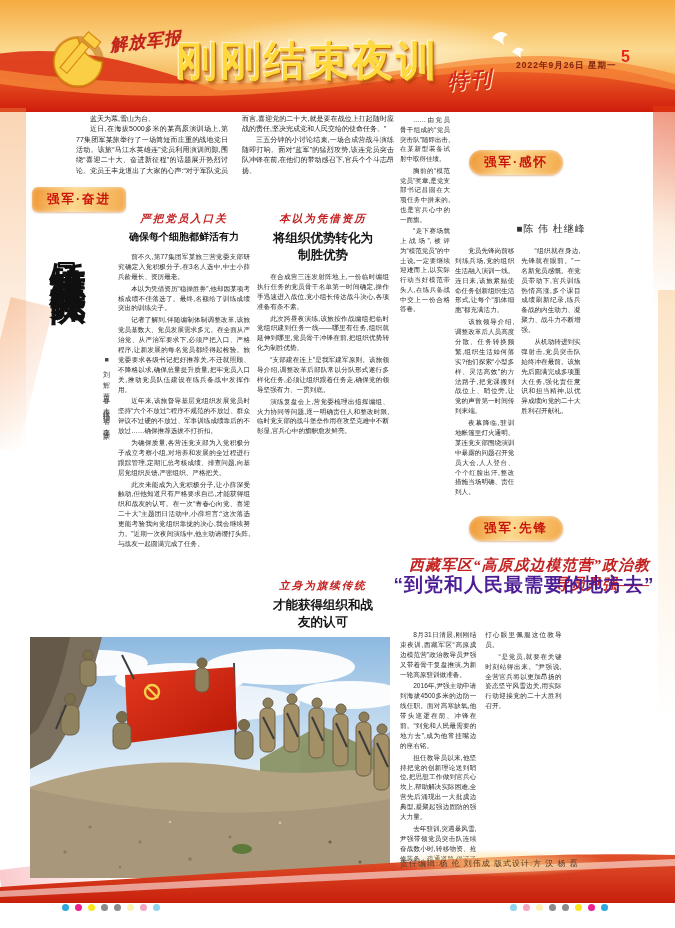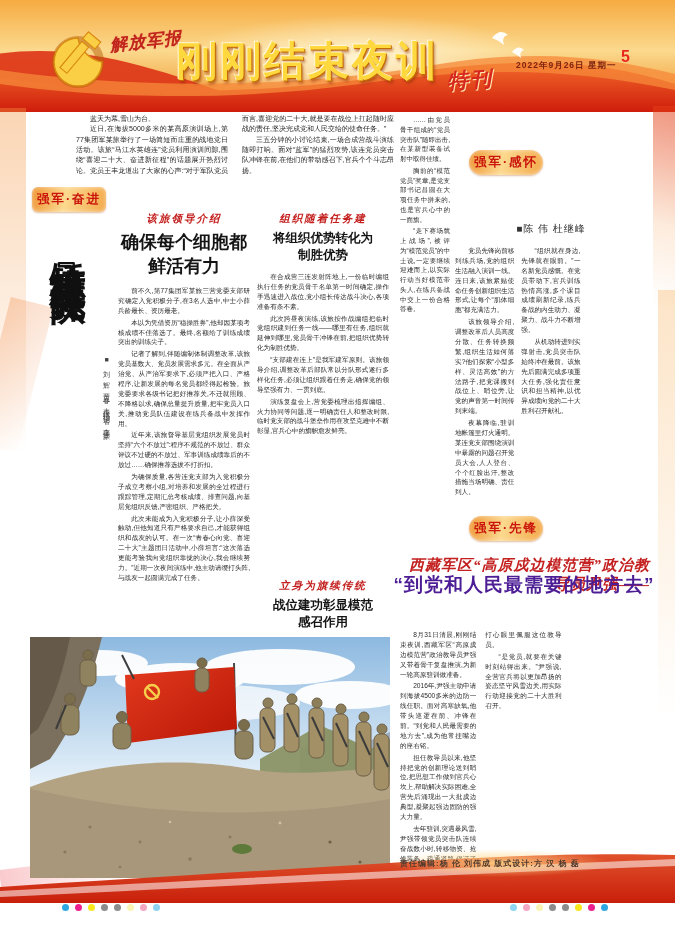--- a/index.html
+++ b/index.html
@@ -30,41 +30,41 @@
     background:linear-gradient(195deg,rgba(226,60,20,.55),rgba(243,150,66,.18) 60%,rgba(243,150,66,0));}
   #edge-r2{right:0;top:290px;width:17px;height:430px;
     background:linear-gradient(180deg,rgba(246,166,70,.30),rgba(246,166,70,0));}
   #edge-b1{left:0;top:862px;width:130px;height:24px;transform:rotate(-7deg);
     background:linear-gradient(90deg,rgba(238,80,90,.30),rgba(238,80,90,0));}
   
   .lede{position:absolute;left:76px;top:114px;width:318px;height:82px;
     column-count:2;column-gap:14px;column-fill:auto;overflow:hidden;
     font-size:7px;line-height:1.48;text-align:justify;color:#1d1d1d;}
   .lede p,.body p{margin:0;text-indent:2em;}
-  .badge{position:absolute;width:74px;height:25px;border-radius:13px;text-align:center;
+  .badge{position:absolute;width:94px;height:25px;border-radius:13px;text-align:center;
     line-height:25px;font-size:12.5px;font-weight:900;color:#c9150c;letter-spacing:2px;
     background:linear-gradient(100deg,#ef9532,#fcd98f 45%,#f3a94a);
     box-shadow:0 1px 2px rgba(160,70,0,.35), inset 0 0 4px rgba(255,255,255,.6);}
   #badge-fenjin{left:32px;top:187px;border-radius:6px;}
   #badge-ganhuai{left:469px;top:150px;}
   #badge-xianfeng{left:469px;top:516px;}
   .v-head{position:absolute;left:40px;top:234px;height:420px;writing-mode:vertical-rl;
     text-orientation:upright;font-size:36px;font-weight:900;color:#101010;letter-spacing:3px;
     line-height:1.55;}
   .v-byline{position:absolute;left:101px;top:356px;height:180px;writing-mode:vertical-rl;
     text-orientation:upright;font-size:7px;color:#444;letter-spacing:2px;}
   .kicker{font-family:"Liberation Serif",serif;font-style:italic;font-weight:bold;
     color:#c3201f;text-align:center;}
   .head2{font-weight:900;color:#141414;text-align:center;}
   .byline{text-align:center;font-size:10px;color:#333;letter-spacing:1px;}
   .body{font-size:6.6px;line-height:1.5;text-align:justify;color:#2a2a2a;overflow:hidden;}
   .body p{margin:0 0 2px 0;}
   #colA{position:absolute;left:118px;top:212px;width:132px;}
   #colA .kicker{font-size:10.5px;letter-spacing:2px;}
-  #colA .head2{font-size:18px;margin:4px 0 8px;}
+  #colA .head2{font-size:10px;margin:4px 0 8px;}
   #colA .body{height:368px;}
   #colB{position:absolute;left:257px;top:212px;width:132px;}
   #colB .kicker{font-size:10.5px;letter-spacing:2px;}
   #colB .head2{font-size:12.5px;margin:4px 15px 8px;}
   #colB .body{height:288px;}
   .sub-kicker{font-size:9.5px;margin-top:19px;}
   .sub-head{font-size:10.5px;margin:2px 0 4px;}
   #colB-bottom{display:flex;gap:5px;}
   #colB-bottom .body{width:72px;height:34px;}
   .caption{width:55px;font-size:6.2px;line-height:1.45;color:#2a6bb0;text-align:justify;}
@@ -80,21 +80,21 @@
     letter-spacing:1px;}
   #xf-head{position:absolute;left:392px;top:572px;width:264px;font-size:19px;font-weight:900;
     color:#4c1d95;text-align:center;letter-spacing:1px;}
   #xf-byline{position:absolute;left:398px;top:610px;width:252px;}
   #xf-cols{position:absolute;left:400px;top:630px;width:247px;height:252px;
     column-count:3;column-gap:9px;column-fill:auto;}
   
   #photo{position:absolute;left:30px;top:637px;width:360px;height:241px;}
   
   #footer-svg{position:absolute;left:0;top:845px;}
-  .credits{position:absolute;left:400px;top:858px;width:255px;font-size:8px;font-weight:bold;
+  .credits{position:absolute;left:400px;top:858px;width:255px;font-size:8px;font-weight:normal;
     color:#4f3a2e;letter-spacing:1px;}
   .dots{position:absolute;top:904px;display:flex;gap:6px;}
   #dots-left{left:62px;}
   #dots-right{left:510px;}
   .dot{width:7px;height:7px;border-radius:50%;}
 </style>
 </head>
 <body>
 
 <div id="page">
@@ -149,43 +149,43 @@
     <p>近日,在海拔5000多米的某高原演训场上,第77集团军某旅举行了一场简短而庄重的战地党日活动。该旅“马江水英雄连”党员利用演训间隙,围绕“喜迎二十大、奋进新征程”的话题展开热烈讨论。党员王丰龙道出了大家的心声:“对于军队党员而言,喜迎党的二十大,就是要在战位上扛起随时应战的责任,坚决完成党和人民交给的使命任务。”</p>
     <p>三五分钟的小讨论结束,一场合成营战斗演练随即打响。面对“蓝军”的猛烈攻势,该连党员突击队冲锋在前,在他们的带动感召下,官兵个个斗志昂扬。</p>
 
   </div>
 
   <div class="badge" id="badge-fenjin">强军·奋进</div>
   <div class="v-head">锤炼模范带头『先锋队』</div>
   <div class="v-byline">■刘 辉  贾立春  本报特约记者  李佳豪</div>
 
   <div id="colA">
-    <div class="kicker">该旅领导介绍</div>
+    <div class="kicker">严把党员入口关</div>
     <div class="head2">确保每个细胞都鲜活有力</div>
     <div class="body">
       <p>前不久,第77集团军某旅三营党委支部研究确定入党积极分子,在3名人选中,中士小薛兵龄最长、资历最老。</p>
       <p>本以为凭借资历“稳操胜券”,他却因某项考核成绩不佳落选了。最终,名额给了训练成绩突出的训练尖子。</p>
       <p>记者了解到,伴随编制体制调整改革,该旅党员基数大、党员发展需求多元。在全面从严治党、从严治军要求下,必须严把入口、严格程序,让新发展的每名党员都经得起检验。旅党委要求各级书记把好推荐关,不迁就照顾、不降格以求,确保总量提升质量,把牢党员入口关,推动党员队伍建设在练兵备战中发挥作用。</p>
       <p>近年来,该旅督导基层党组织发展党员时坚持“六个不放过”:程序不规范的不放过、群众评议不过硬的不放过、军事训练成绩靠后的不放过……确保推荐选拔不打折扣。</p>
       <p>为确保质量,各营连党支部为入党积极分子成立考察小组,对培养和发展的全过程进行跟踪管理,定期汇总考核成绩、排查问题,向基层党组织反馈,严密组织、严格把关。</p>
       <p>此次未能成为入党积极分子,让小薛深受触动,但他知道只有严格要求自己,才能获得组织和战友的认可。在一次“青春心向党、喜迎二十大”主题团日活动中,小薛坦言:“这次落选更能考验我向党组织靠拢的决心,我会继续努力。”近期一次夜间演练中,他主动请缨打头阵,与战友一起圆满完成了任务。</p>
     </div>
   </div>
 
   <div id="colB">
-    <div class="kicker">组织随着任务建</div>
+    <div class="kicker">本以为凭借资历</div>
     <div class="head2">将组织优势转化为制胜优势</div>
     <div class="body">
       <p>在合成营三连发射阵地上,一份临时编组执行任务的党员骨干名单第一时间确定,操作手迅速进入战位,党小组长传达战斗决心,各项准备有条不紊。</p>
       <p>此次跨昼夜演练,该旅按作战编组把临时党组织建到任务一线——哪里有任务,组织就延伸到哪里,党员骨干冲锋在前,把组织优势转化为制胜优势。</p>
       <p>“支部建在连上”是我军建军原则。该旅领导介绍,调整改革后部队常以分队形式遂行多样化任务,必须让组织跟着任务走,确保党的领导坚强有力、一贯到底。</p>
       <p>演练复盘会上,营党委梳理出指挥编组、火力协同等问题,逐一明确责任人和整改时限,临时党支部的战斗堡垒作用在攻坚克难中不断彰显,官兵心中的旗帜愈发鲜亮。</p>
     </div>
     <div class="kicker sub-kicker">立身为旗续传统</div>
-    <div class="head2 sub-head">战位建功彰显模范感召作用</div>
+    <div class="head2 sub-head">才能获得组织和战友的认可</div>
     <div id="colB-bottom">
       <div class="body">
         <p>西藏高原,九月飞雪。该旅某连驻训场上,官兵闻令而动、向雪而行,把先锋的样子立在战位上。</p>
       </div>
       <div class="caption">
         <b>下图:</b><span>该旅官兵在驻训间隙重温入党誓词。</span>
       </div>
     </div>
   </div>
 

